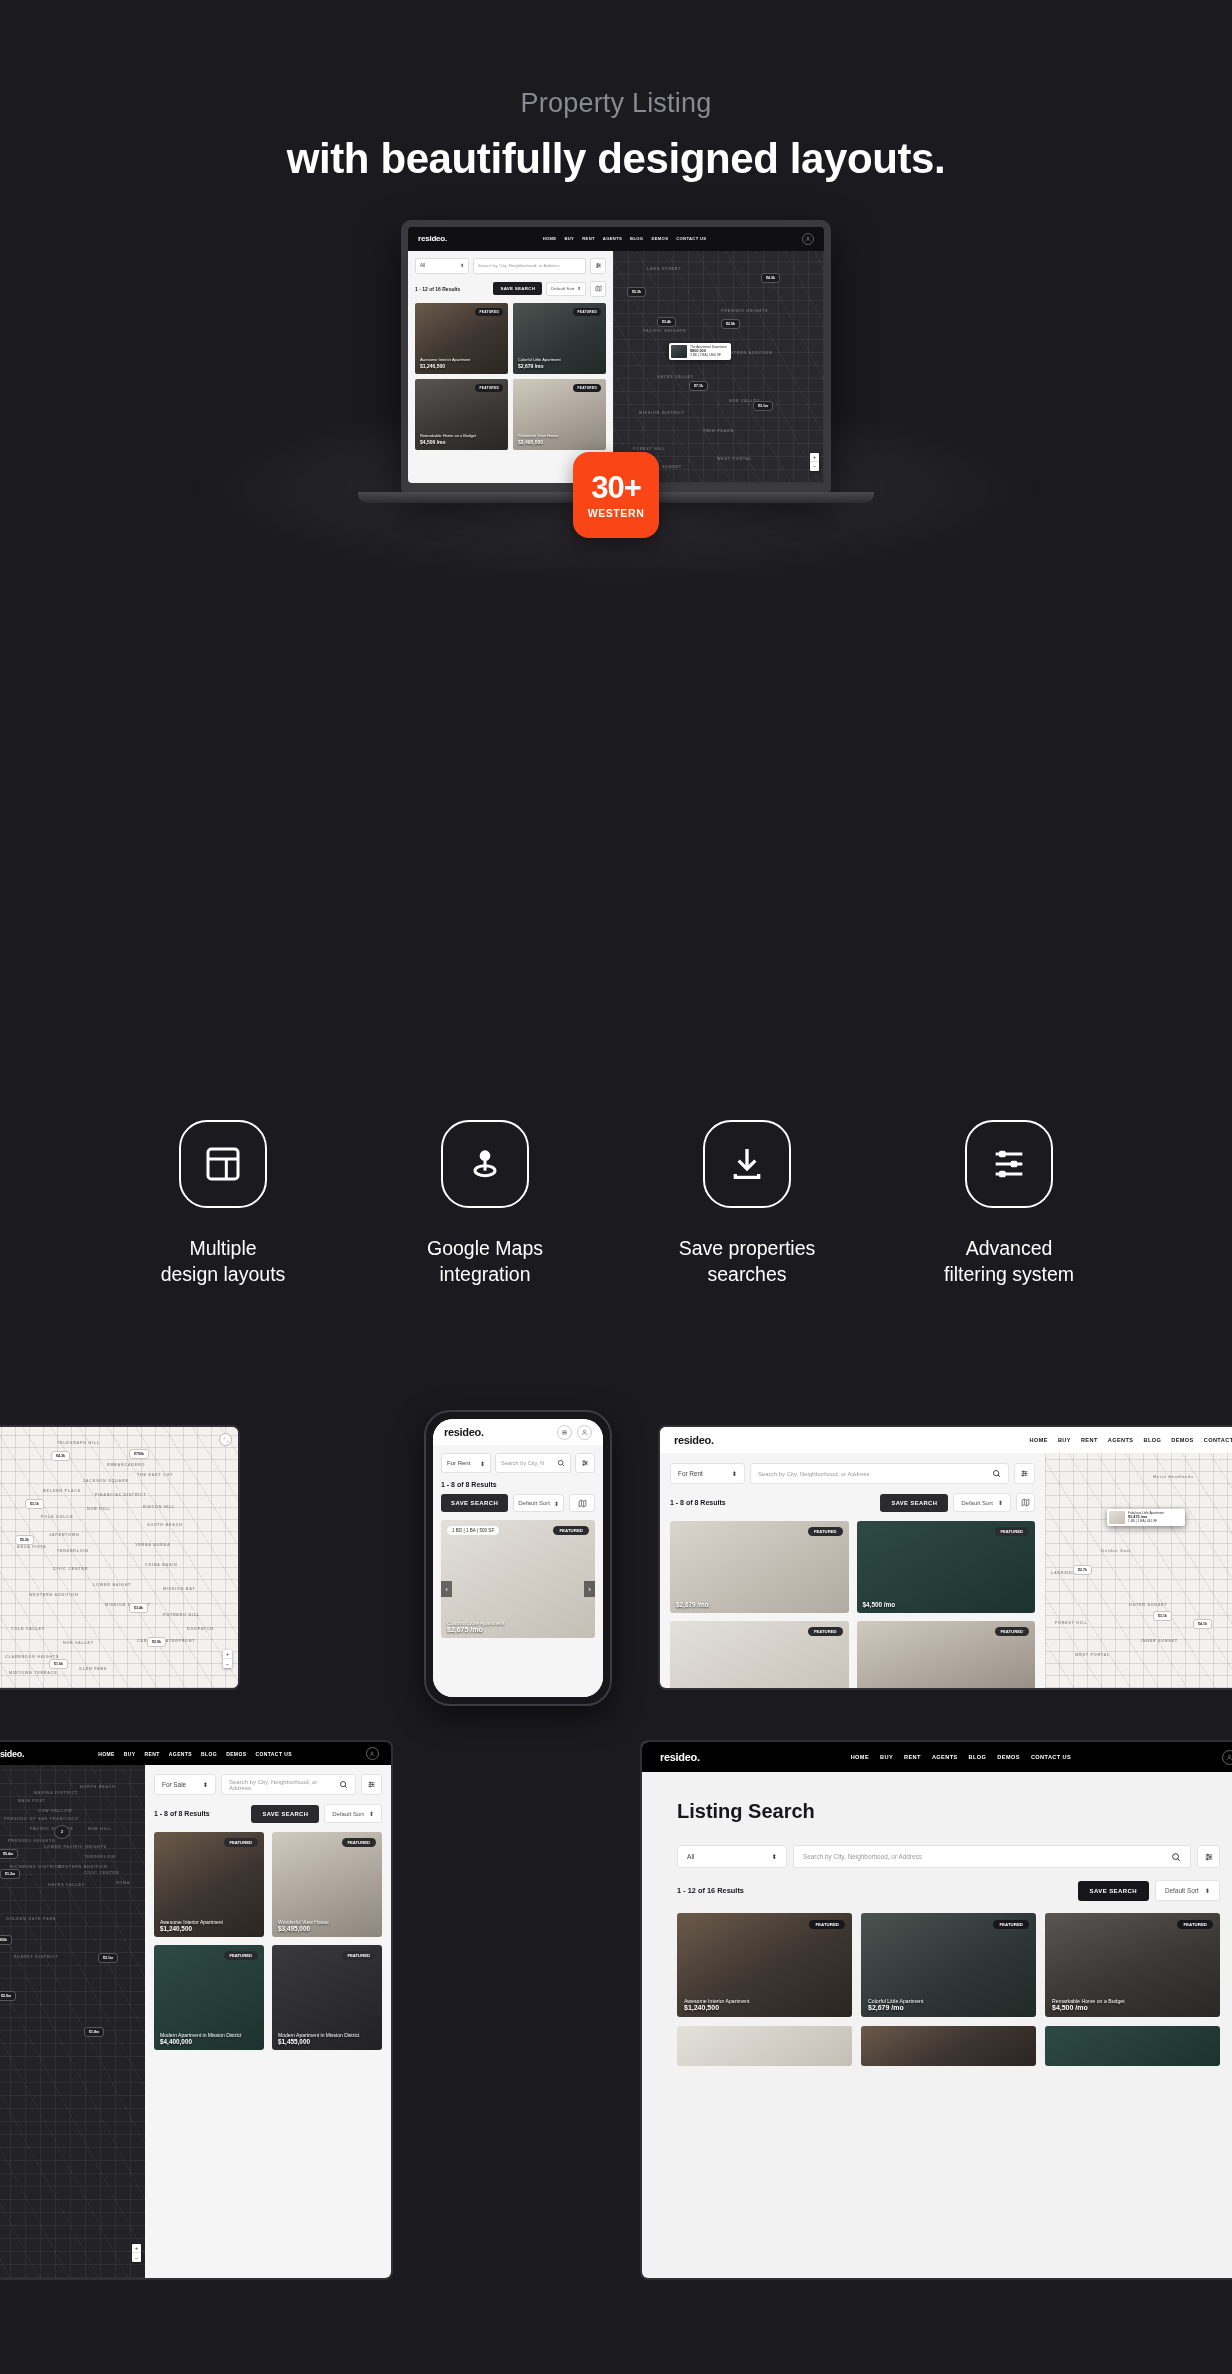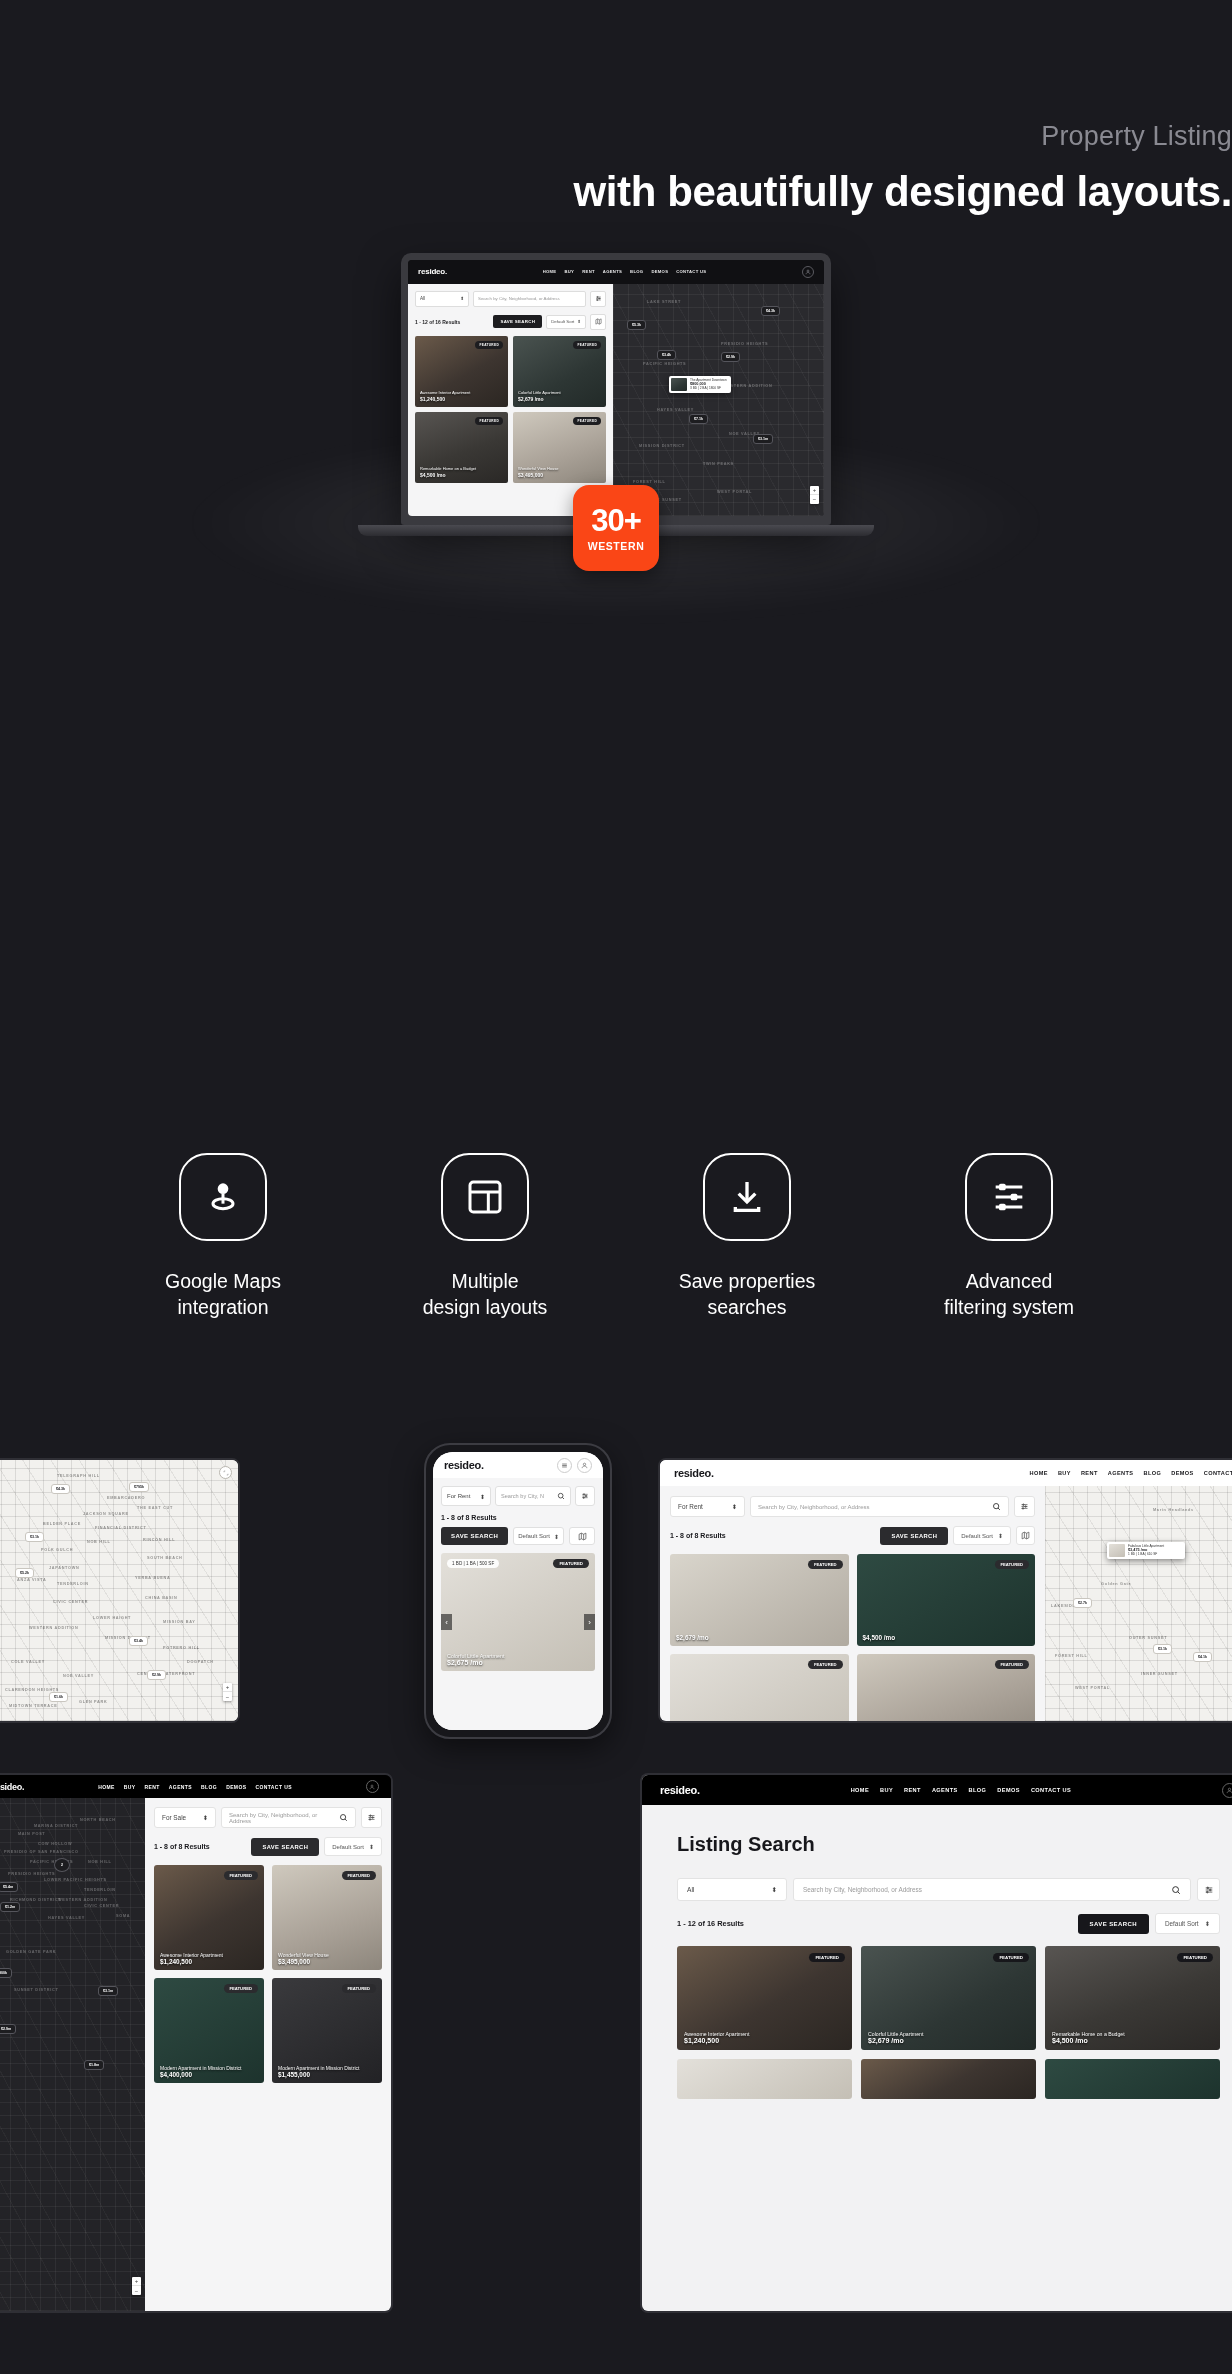--- a/index.html
+++ b/index.html
@@ -7,21 +7,21 @@
   html, body {
     width: 1232px;
     height: 2374px;
     background: #1a1a1f;
     font-family: "Liberation Sans", sans-serif;
     overflow: hidden;
   }
   .page { position: relative; width: 1232px; height: 2374px; background: #1a1a1f; }
 
   
-  .hero { padding-top: 88px; text-align: right; margin-top: 33px; }
+  .hero { padding-top: 88px; text-align: center; }
   .eyebrow {
     font-size: 27px; color: #8a8a92; letter-spacing: .2px;
     font-family: "Liberation Sans Narrow", "Liberation Sans", sans-serif;
   }
   .headline {
     margin-top: 18px; color: #ffffff; font-size: 42px; line-height: 1.06;
     font-weight: 700; letter-spacing: -.4px;
   }
   .headline .l2 { display:block; }
   .subcopy {
@@ -488,40 +488,40 @@
 
   <div class="badge-20">
     <div class="n">30+</div>
     <div class="t">WESTERN</div>
   </div>
 
   <div class="features">
     <div class="feat">
       <div class="feat-icon">
         <svg viewBox="0 0 24 24" fill="none" stroke="#fff" stroke-width="1.8">
+          <rect x="3" y="3" width="18" height="18" rx="2"></rect>
+          <path d="M3 9h18M14 9v12"></path>
+        </svg>
+      </div>
+      <div class="feat-label">
+        <span>Multiple</span>
+        <span class="l2">design layouts</span>
+      </div>
+    </div>
+    <div class="feat">
+      <div class="feat-icon">
+        <svg viewBox="0 0 24 24" fill="none" stroke="#fff" stroke-width="1.8">
           <circle cx="12" cy="7" r="3.2" fill="#fff" stroke="none"></circle>
           <path d="M12 10v6"></path>
           <ellipse cx="12" cy="16" rx="6" ry="3"></ellipse>
         </svg>
       </div>
       <div class="feat-label">
         <span>Google Maps</span>
         <span class="l2">integration</span>
-      </div>
-    </div>
-    <div class="feat">
-      <div class="feat-icon">
-        <svg viewBox="0 0 24 24" fill="none" stroke="#fff" stroke-width="1.8">
-          <rect x="3" y="3" width="18" height="18" rx="2"></rect>
-          <path d="M3 9h18M14 9v12"></path>
-        </svg>
-      </div>
-      <div class="feat-label">
-        <span>Multiple</span>
-        <span class="l2">design layouts</span>
       </div>
     </div>
     <div class="feat">
       <div class="feat-icon">
         <svg viewBox="0 0 24 24" fill="none" stroke="#fff" stroke-width="2">
           <path d="M12 3v11"></path>
             <path d="M7 10l5 5 5-5"></path>
             <path d="M5 18v2h14v-2"></path>
         </svg>
       </div>

